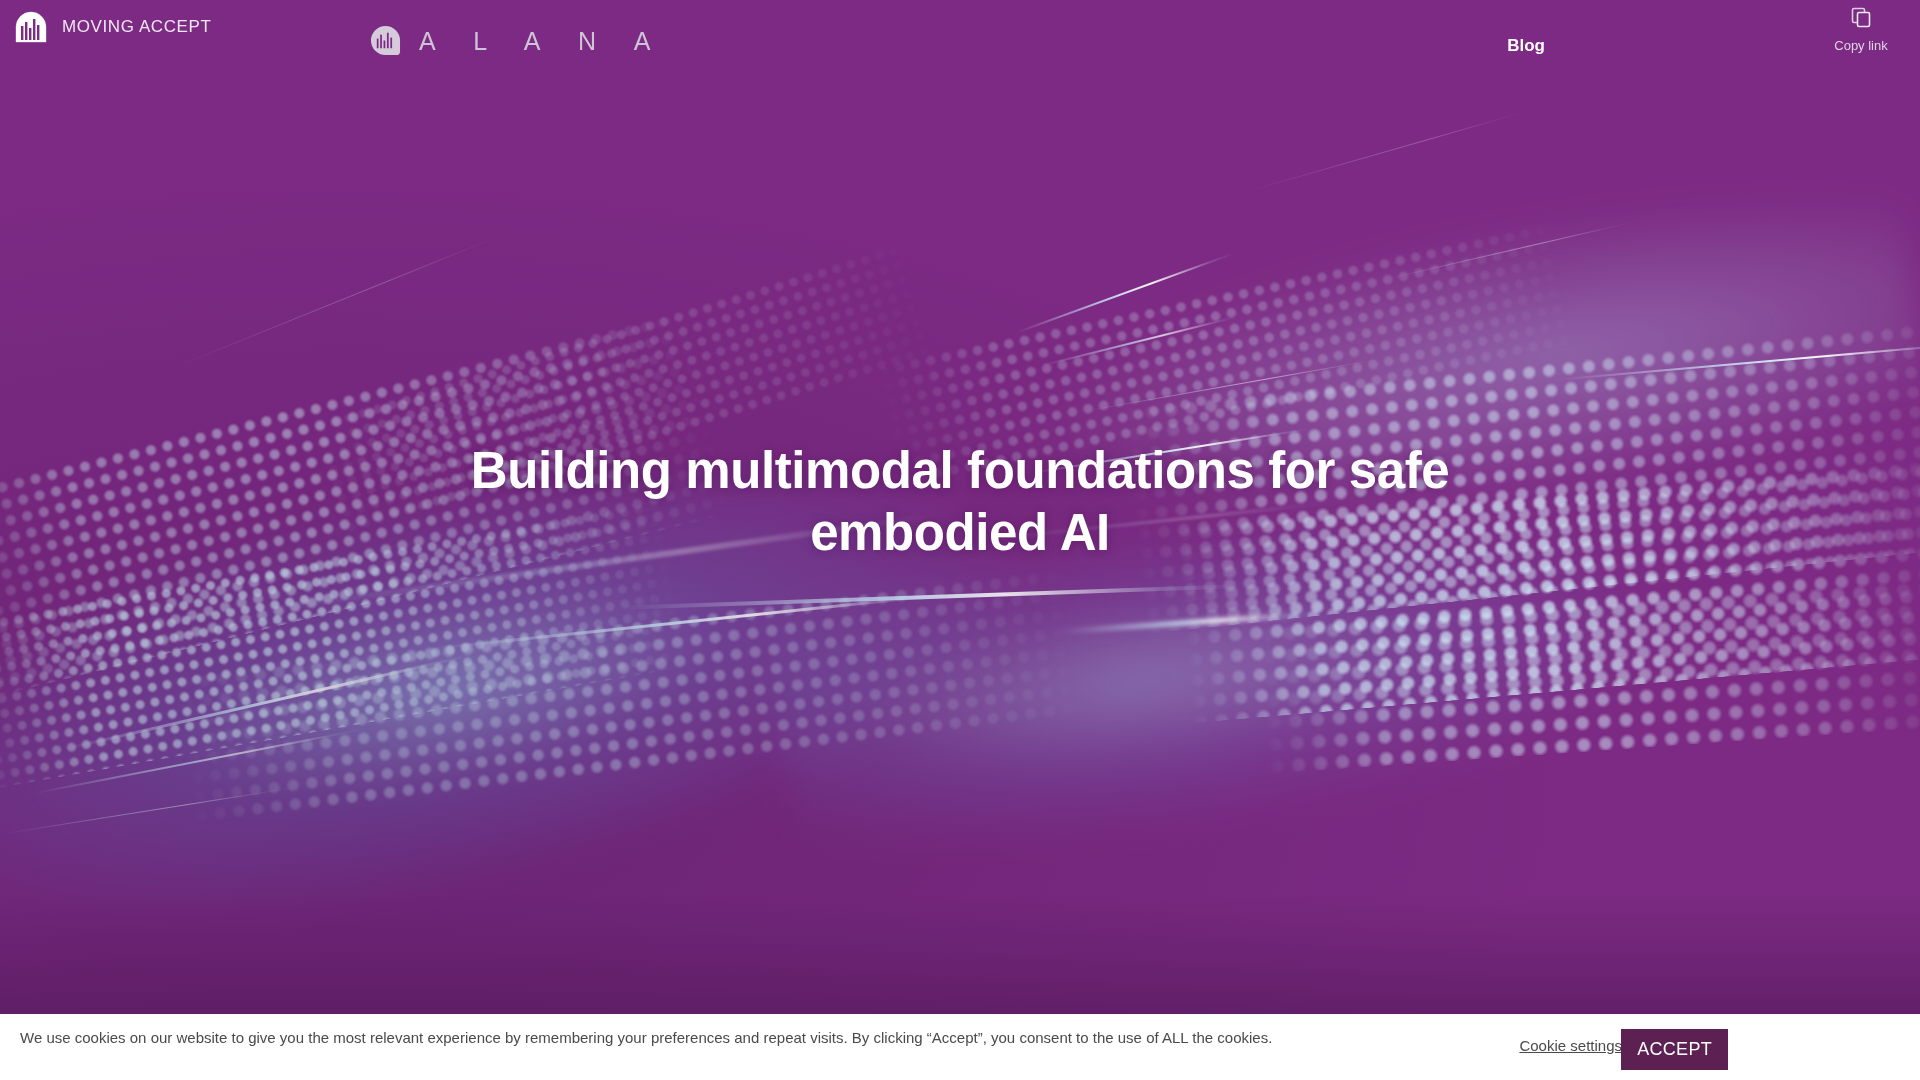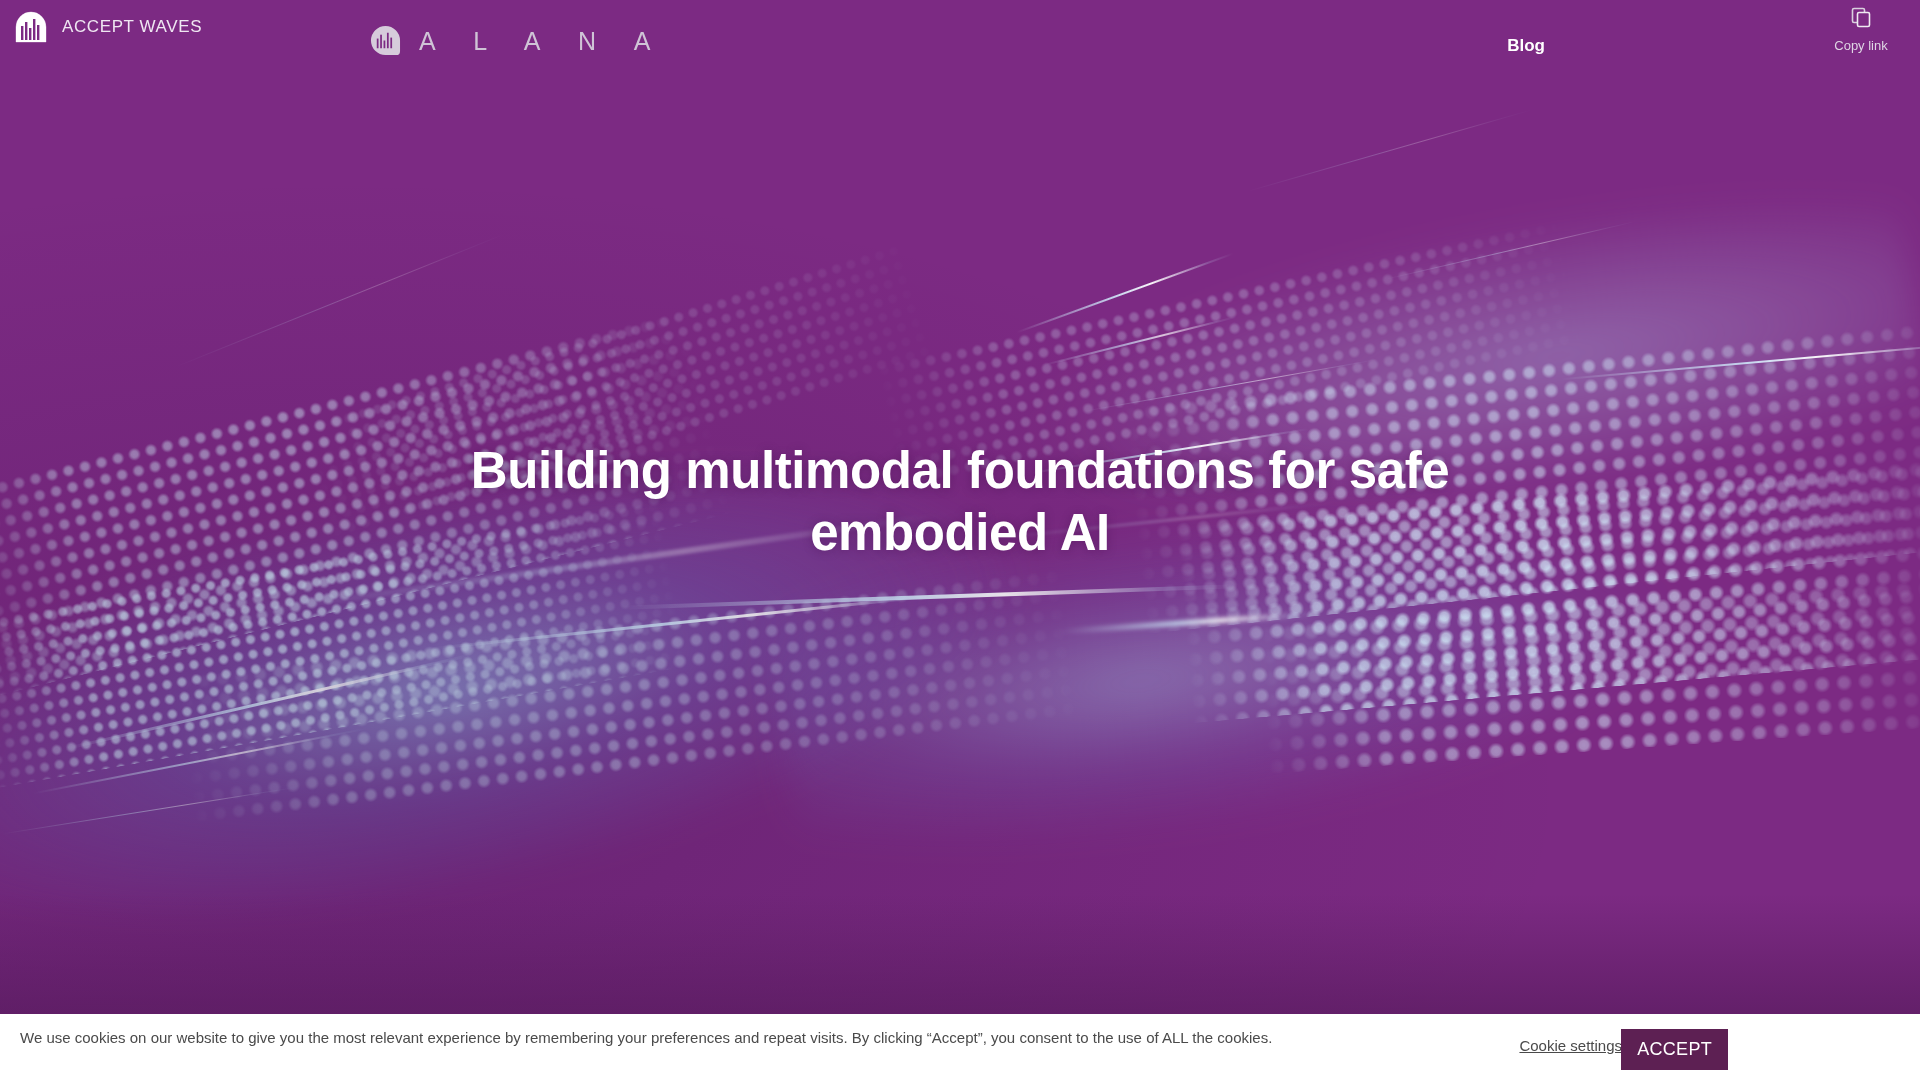--- a/index.html
+++ b/index.html
@@ -291,21 +291,21 @@
           <g fill="#7c2a83">
             <rect x="7" y="16" width="2.4" height="14"></rect>
             <rect x="11" y="12" width="2.4" height="18"></rect>
             <rect x="15" y="18" width="2.4" height="12"></rect>
             <rect x="19" y="9" width="2.4" height="21"></rect>
             <rect x="23" y="15" width="2.4" height="15"></rect>
           </g>
           <path d="M17 2 A15 15 0 0 0 2 17 L2 32 L32 32 L32 17 A15 15 0 0 0 17 2 Z" fill="none" stroke="rgba(255,255,255,0.35)" stroke-width="1"></path>
         </svg>
       </span>
-      <span class="word">ACCEPT WAVES</span>
+      <span class="word">MOVING ACCEPT</span>
     </div>
 
     <div id="brand-alana">
       <span class="mark">
         <svg viewBox="0 0 32 32" width="31" height="31" aria-hidden="true">
           <path d="M16 1 A15 15 0 1 1 1 16 A15 15 0 0 1 16 1 Z
                    M31 16 L31 27 A4 4 0 0 1 27 31 L16 31 Z" fill="#d6cbdb"></path>
           <g fill="#7c2a83">
             <rect x="7" y="14" width="1.8" height="10"></rect>
             <rect x="10.5" y="10" width="1.8" height="14"></rect>

